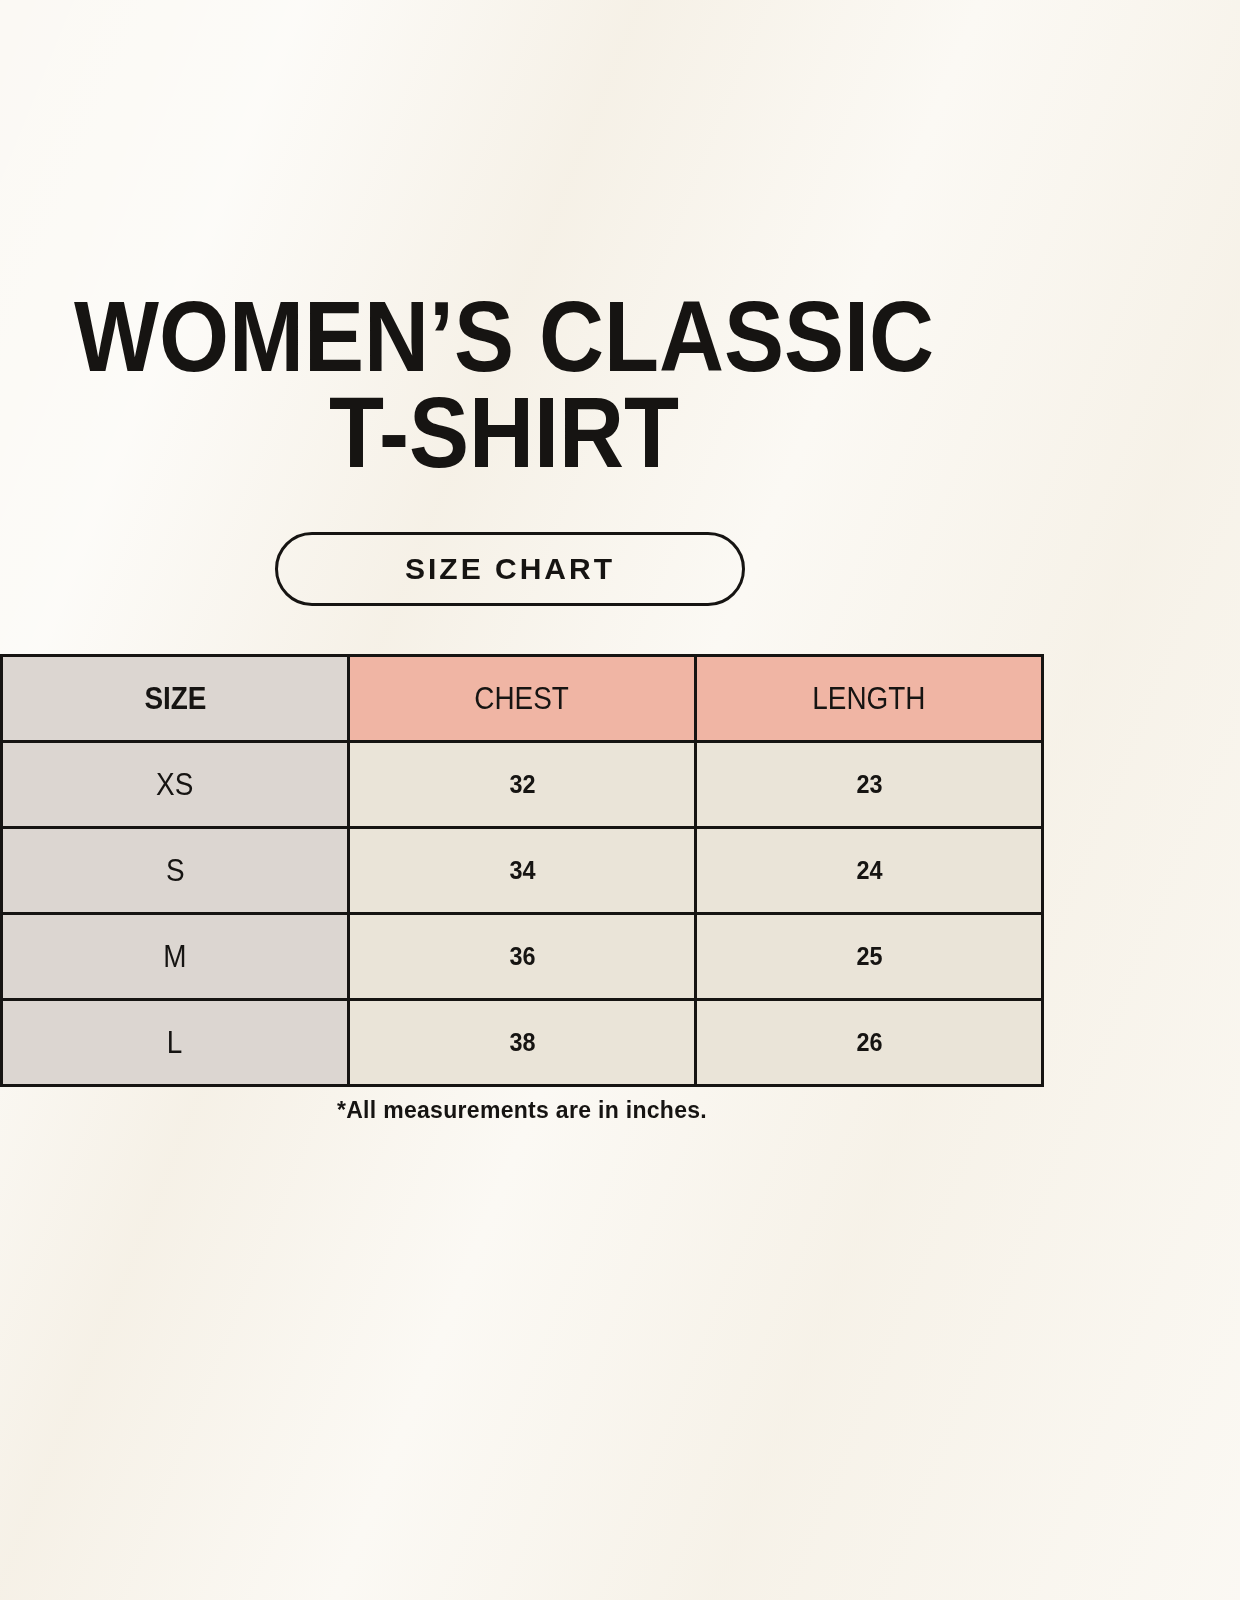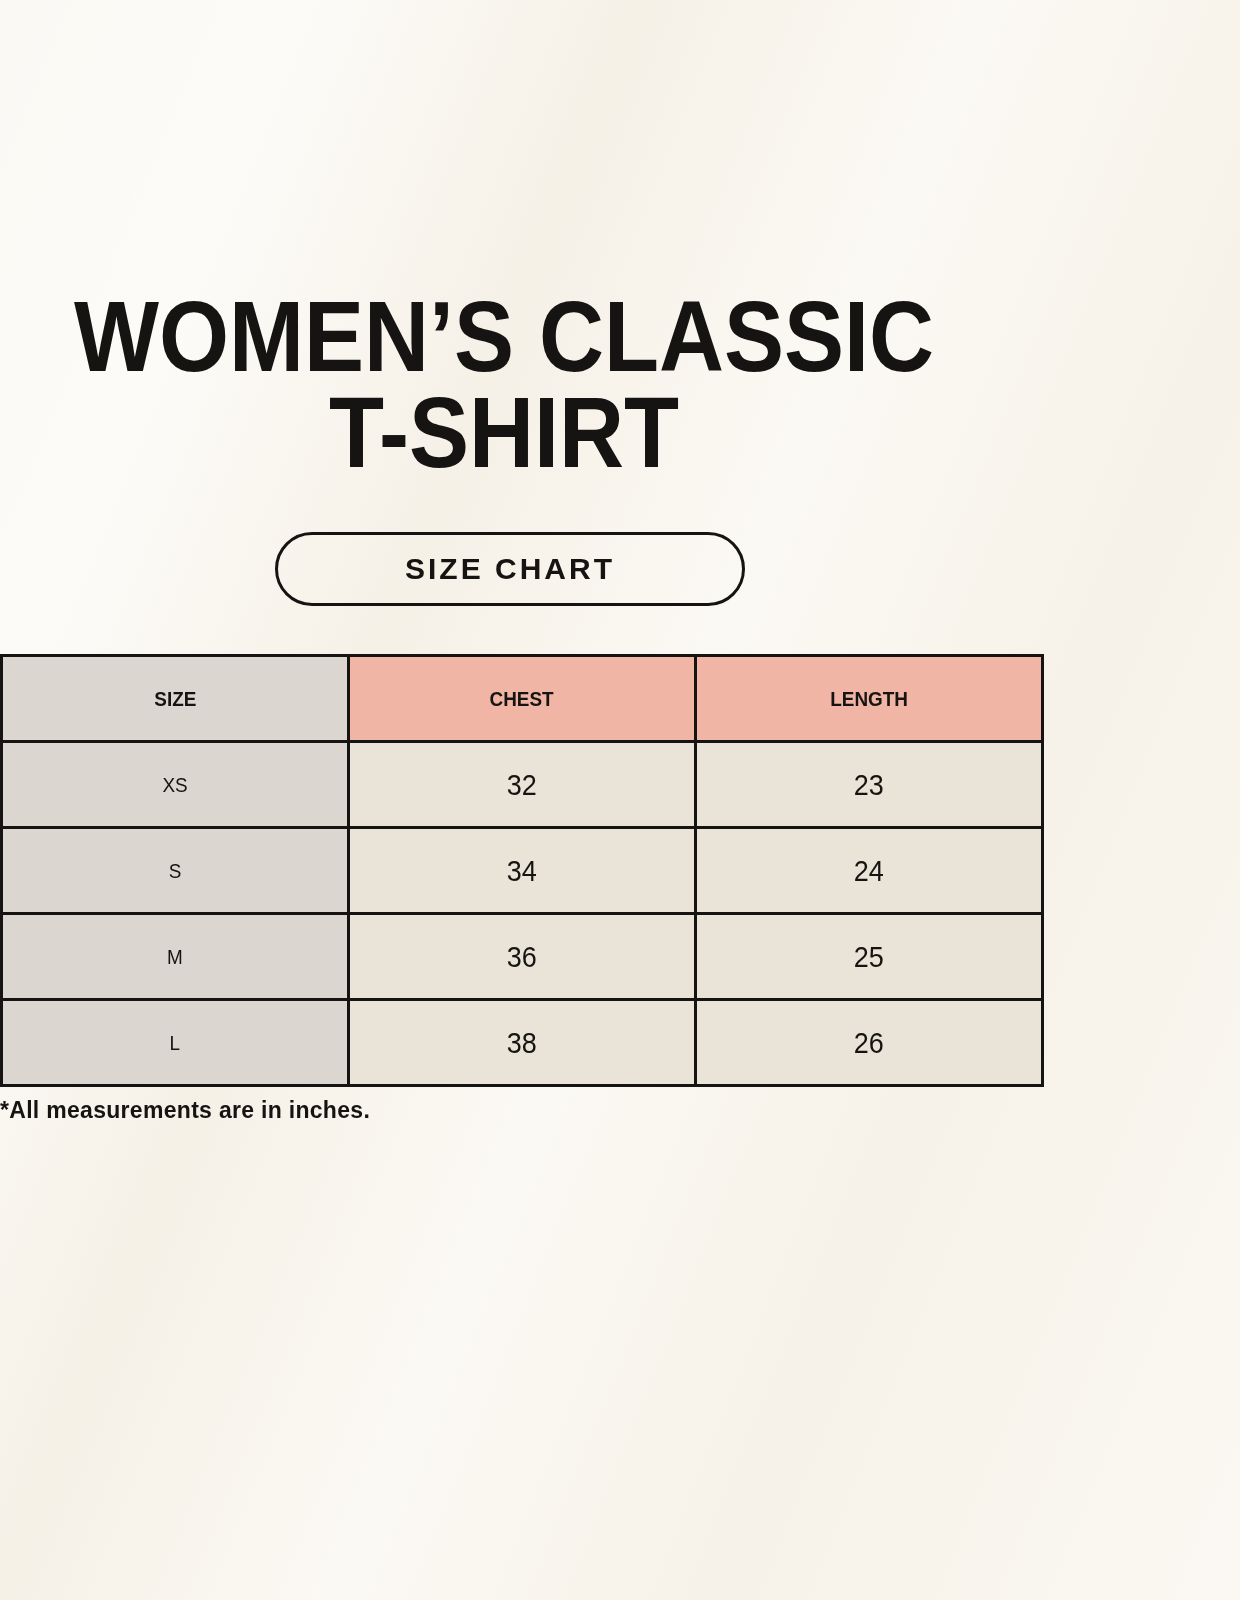--- a/index.html
+++ b/index.html
@@ -72,38 +72,38 @@
     width: 1044px;
     border-collapse: collapse;
     table-layout: fixed;
   }
   table.size-table th,
   table.size-table td {
     border: 3px solid var(--ink, #161412);
     text-align: center;
     vertical-align: middle;
     height: 86px;
-    font-size: 21px;
+    font-size: 31px;
   }
   thead th.c-size  { background: var(--table_gray,   #DCD6D1); font-weight: bold; }
-  thead th.c-meas  { background: var(--table_salmon, #F0B5A4); font-weight: bold; }
+  thead th.c-meas  { background: var(--table_salmon, #F0B5A4); font-weight: normal; }
   tbody th.r-size  { background: var(--table_gray,   #DCD6D1); font-weight: normal; }
-  tbody td.r-val   { background: var(--table_beige,  #EAE4D8); font-weight: normal; font-size: 30px; }
+  tbody td.r-val   { background: var(--table_beige,  #EAE4D8); font-weight: bold; font-size: 26px; }
 
   .cond {
     display: inline-block;
     transform: scaleX(0.90);
     transform-origin: 50% 50%;
   }
 
   
   .footnote {
     width: 1044px;
     margin: 10px auto 0 auto;
-    text-align: left;
+    text-align: center;
     font-size: 23px;
     font-weight: bold;
     letter-spacing: 0.3px;
   }
 </style>
 </head>
 <body>
 
 <div class="page">
 

